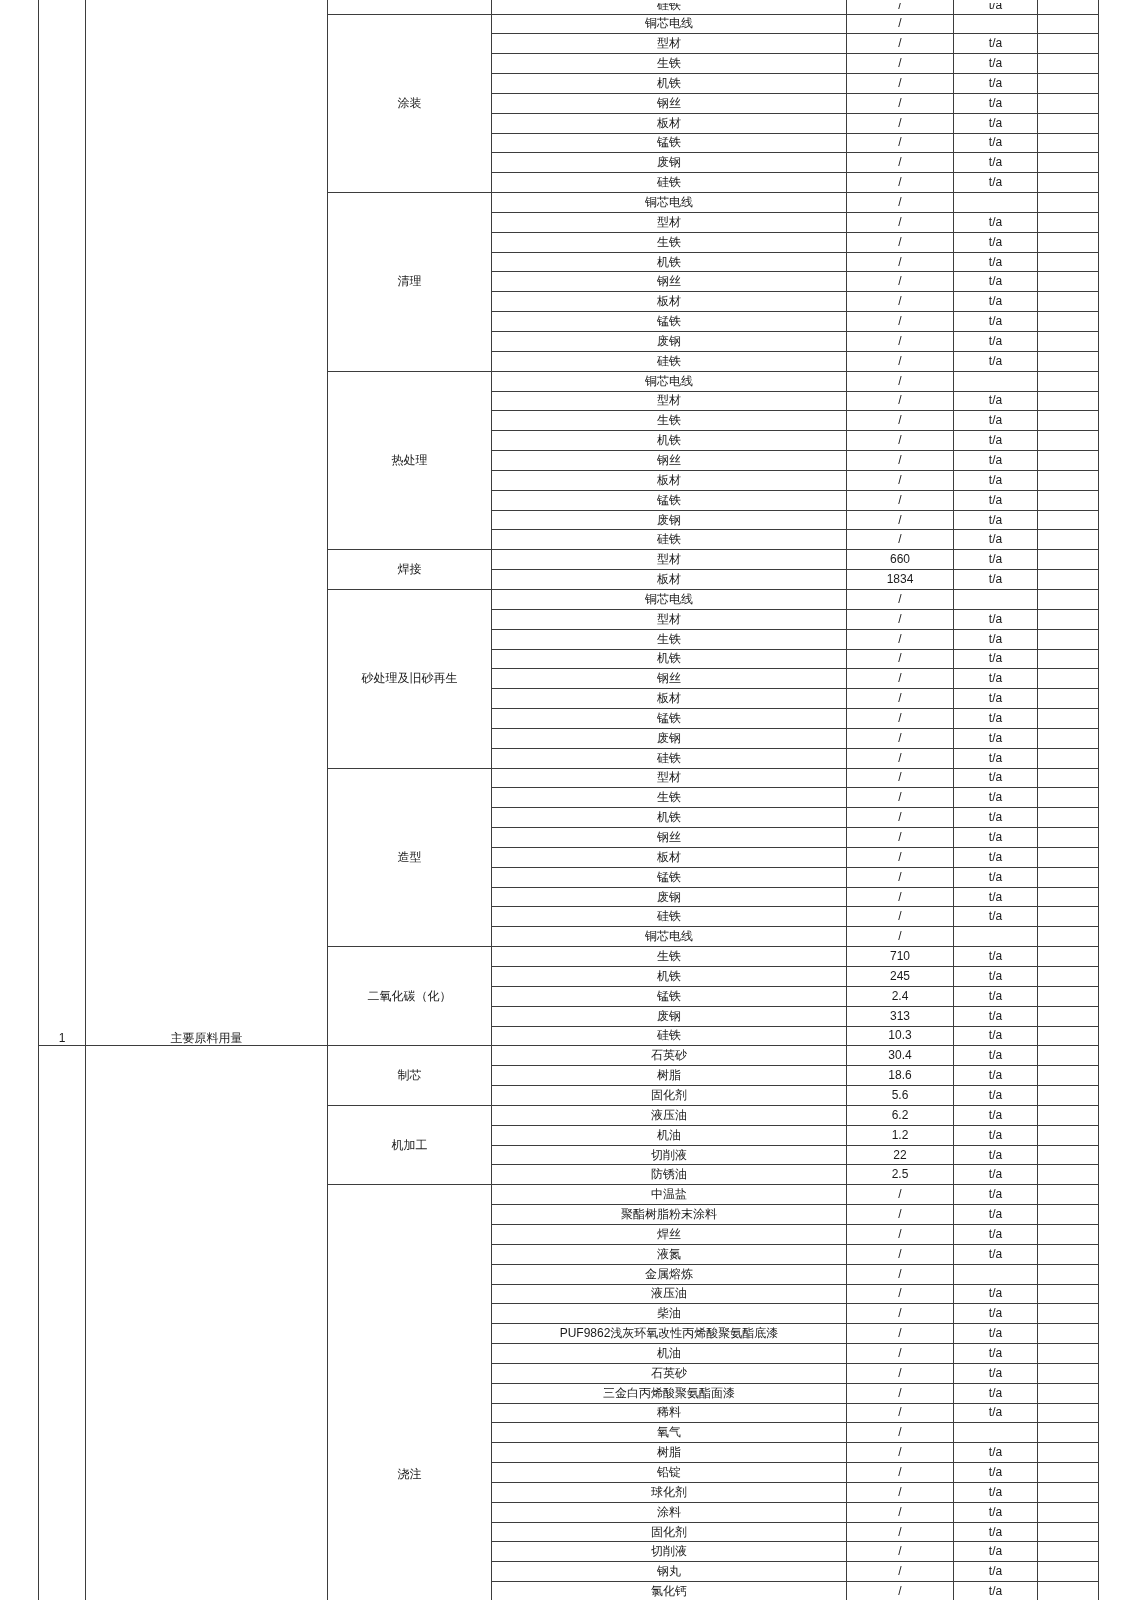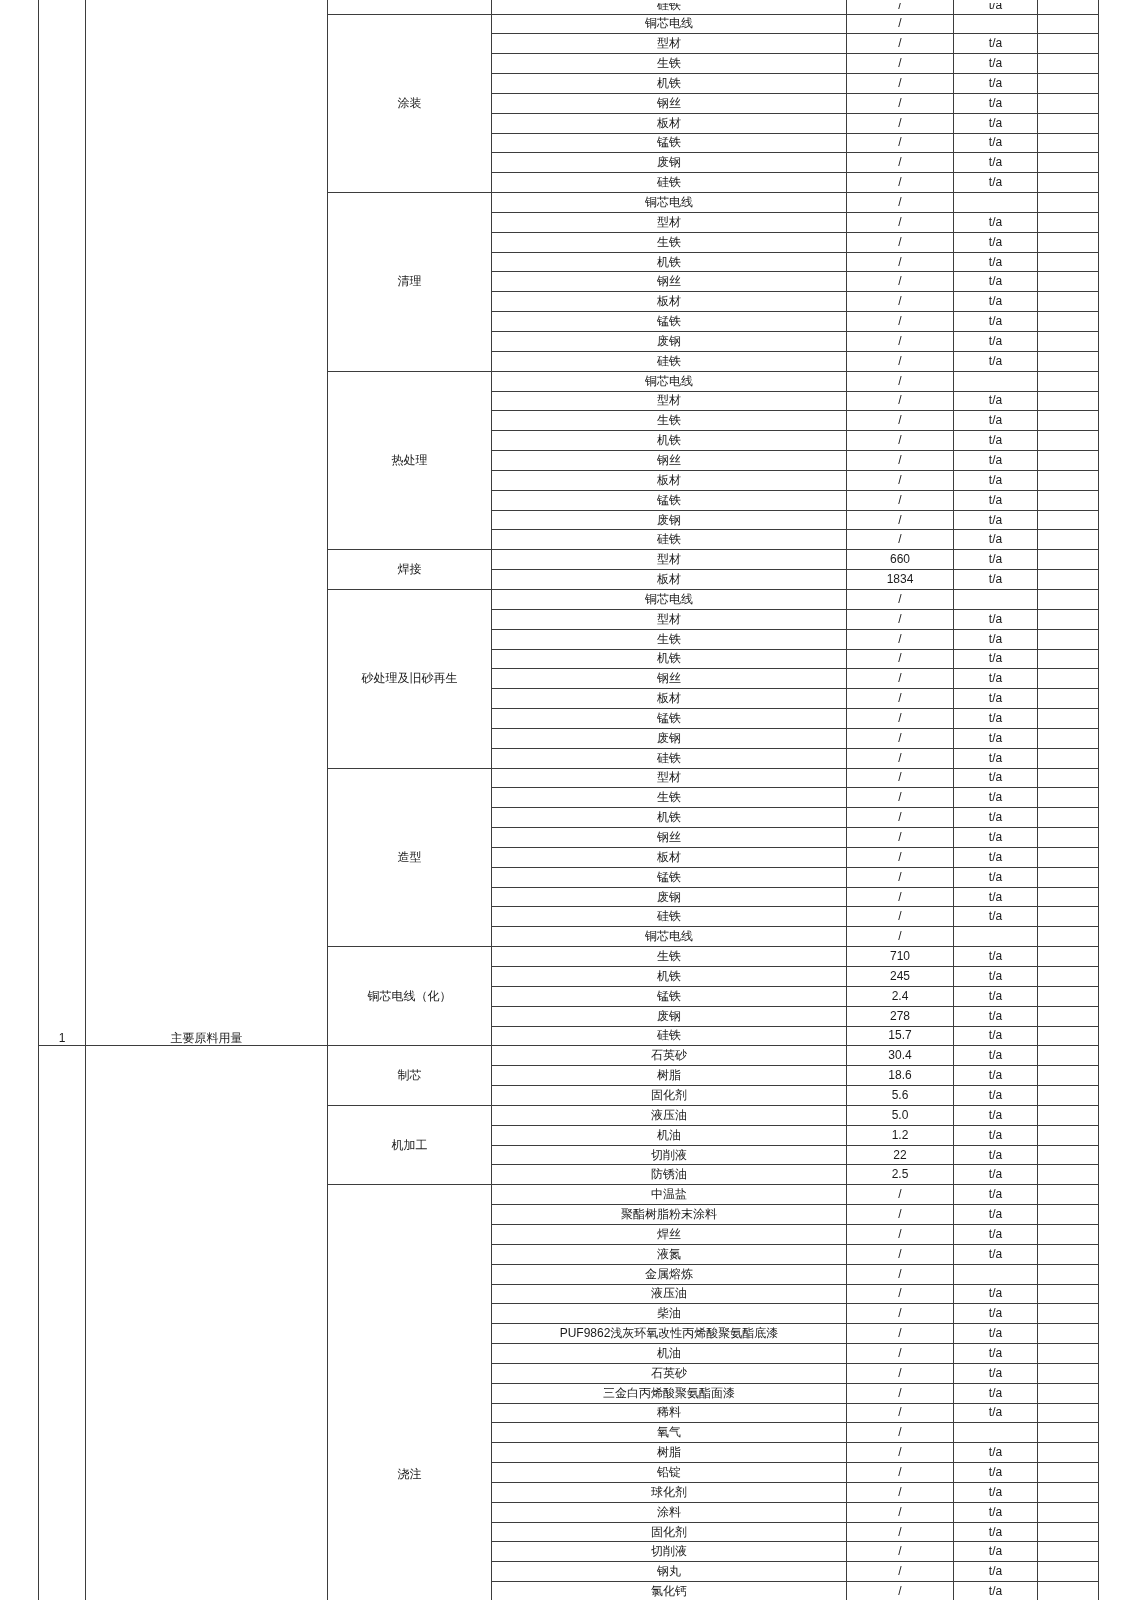--- a/index.html
+++ b/index.html
@@ -348,47 +348,47 @@
           <td class="cell-unit">t/a</td>
           <td class="cell-spare"></td>
         </tr>
         <tr>
           <td class="cell-mat">铜芯电线</td>
           <td class="cell-val">/</td>
           <td class="cell-unit"></td>
           <td class="cell-spare"></td>
         </tr>
         <tr>
-          <td class="cell-process" rowspan="5">铜芯电线（化）</td>
+          <td class="cell-process" rowspan="5">二氧化碳（化）</td>
           <td class="cell-mat">生铁</td>
           <td class="cell-val">710</td>
           <td class="cell-unit">t/a</td>
           <td class="cell-spare"></td>
         </tr>
         <tr>
           <td class="cell-mat">机铁</td>
           <td class="cell-val">245</td>
           <td class="cell-unit">t/a</td>
           <td class="cell-spare"></td>
         </tr>
         <tr>
           <td class="cell-mat">锰铁</td>
           <td class="cell-val">2.4</td>
           <td class="cell-unit">t/a</td>
           <td class="cell-spare"></td>
         </tr>
         <tr>
           <td class="cell-mat">废钢</td>
-          <td class="cell-val">278</td>
+          <td class="cell-val">313</td>
           <td class="cell-unit">t/a</td>
           <td class="cell-spare"></td>
         </tr>
         <tr>
           <td class="cell-mat">硅铁</td>
-          <td class="cell-val">15.7</td>
+          <td class="cell-val">10.3</td>
           <td class="cell-unit">t/a</td>
           <td class="cell-spare"></td>
         </tr>
         <tr>
           <td class="cell-num" rowspan="28"></td>
           <td class="cell-category" rowspan="28"></td>
           <td class="cell-process" rowspan="3">制芯</td>
           <td class="cell-mat">石英砂</td>
           <td class="cell-val">30.4</td>
           <td class="cell-unit">t/a</td>
@@ -402,21 +402,21 @@
         </tr>
         <tr>
           <td class="cell-mat">固化剂</td>
           <td class="cell-val">5.6</td>
           <td class="cell-unit">t/a</td>
           <td class="cell-spare"></td>
         </tr>
         <tr>
           <td class="cell-process" rowspan="4">机加工</td>
           <td class="cell-mat">液压油</td>
-          <td class="cell-val">5.0</td>
+          <td class="cell-val">6.2</td>
           <td class="cell-unit">t/a</td>
           <td class="cell-spare"></td>
         </tr>
         <tr>
           <td class="cell-mat">机油</td>
           <td class="cell-val">1.2</td>
           <td class="cell-unit">t/a</td>
           <td class="cell-spare"></td>
         </tr>
         <tr>

